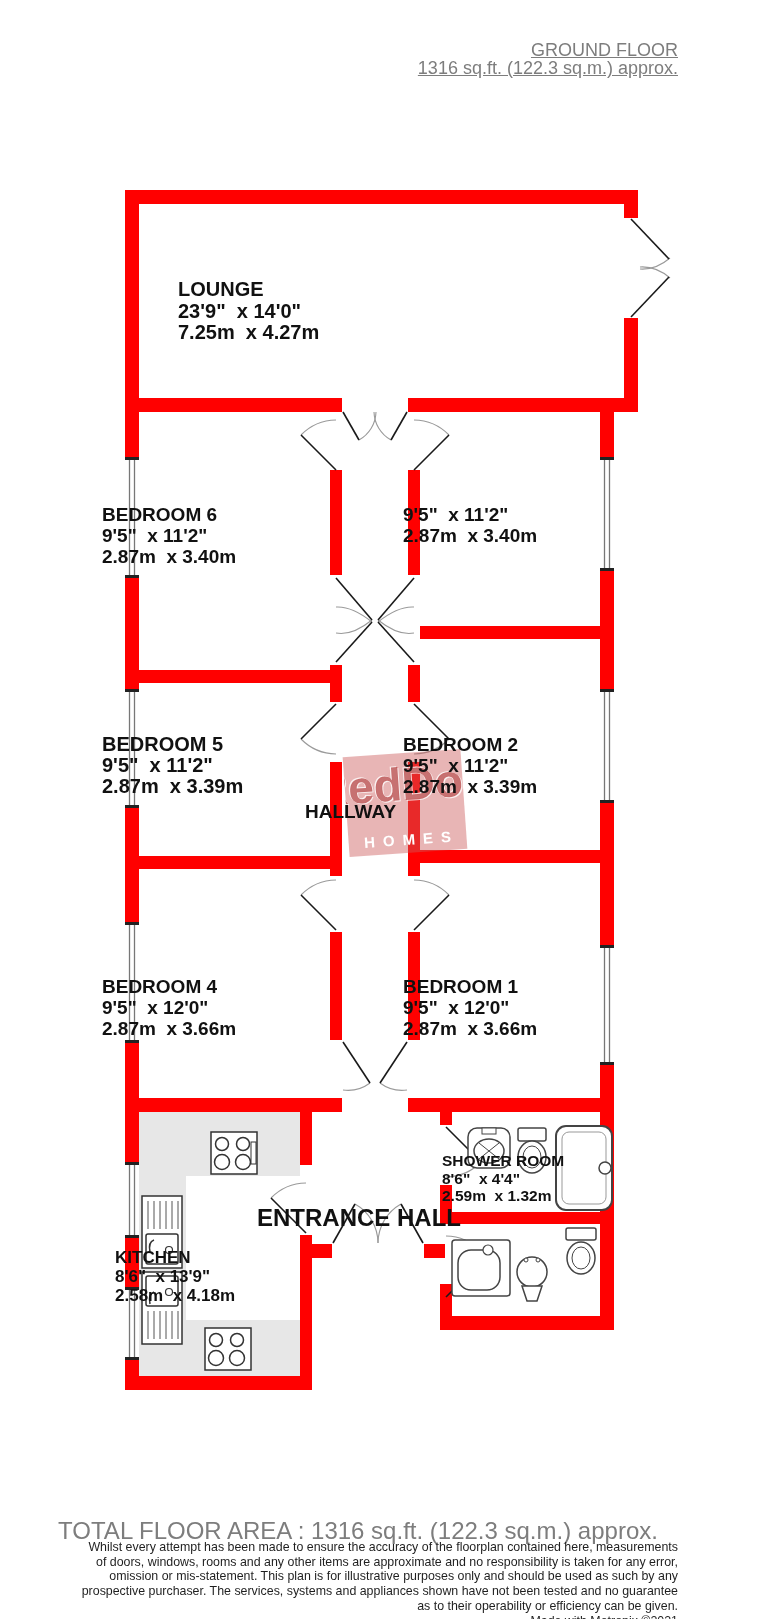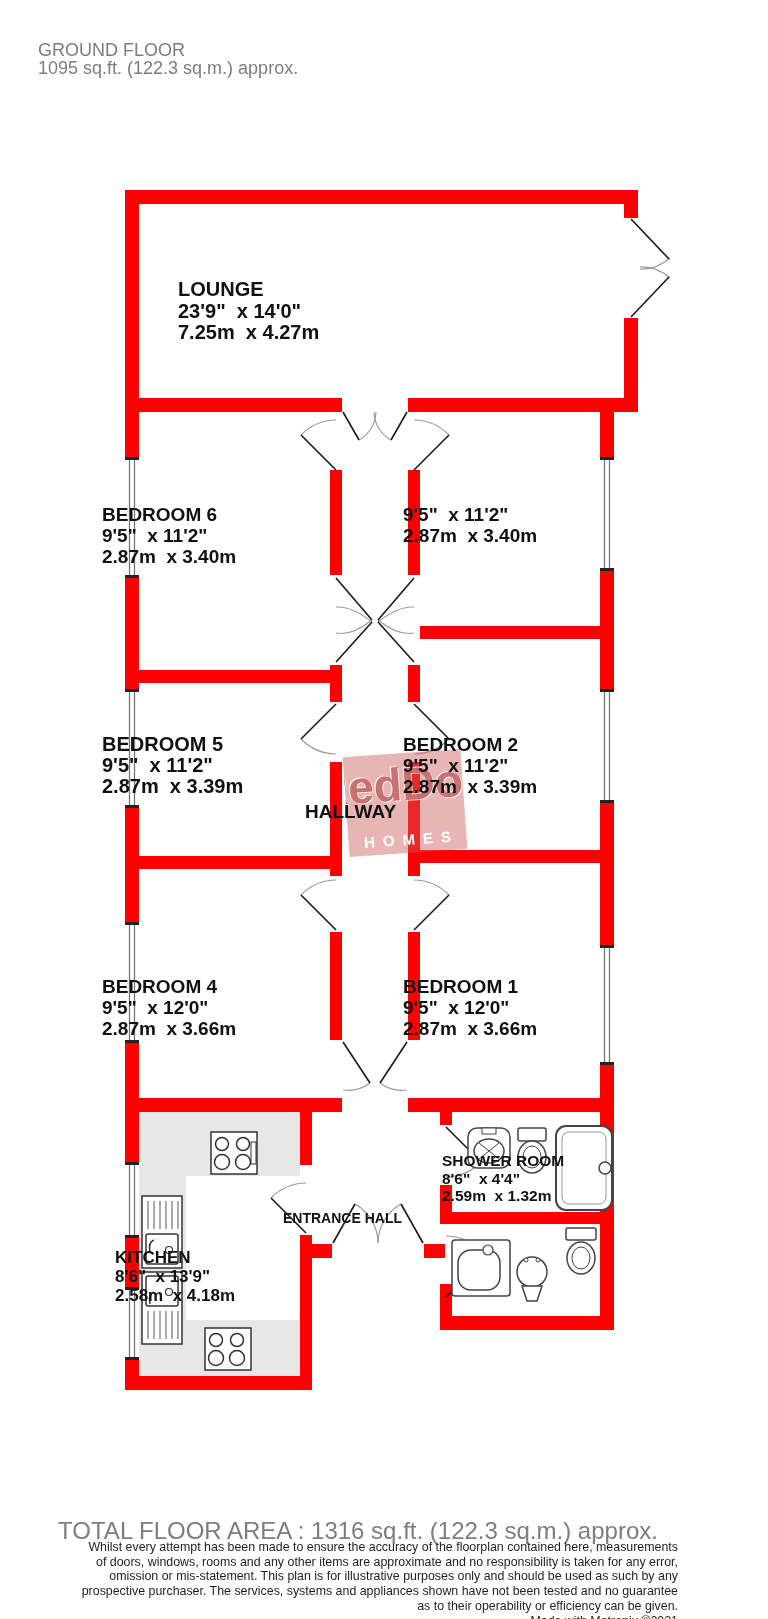--- a/index.html
+++ b/index.html
@@ -1,33 +1,33 @@
 <!DOCTYPE html>
 <html><head>
 <meta charset="utf-8">
 <style>
   html,body{margin:0;padding:0;background:#ffffff;}
   #page{position:relative;width:768px;height:1619px;background:#ffffff;
         font-family:"Liberation Sans", sans-serif;overflow:hidden;}
-  .hdr{position:absolute;left:38px;top:41px;width:640px;text-align:left;
-       color:#7d7d7d;font-size:18px;line-height:18px;}
+  .hdr{position:absolute;left:38px;top:41px;width:640px;text-align:right;
+       color:#7d7d7d;font-size:18px;line-height:18px;text-decoration:underline;}
   .hdr div{white-space:pre;}
   #plan-svg{position:absolute;left:0;top:0;}
   .room-label{position:absolute;text-align:left;color:#111;font-weight:bold;z-index:30;}
   .room-label div{white-space:pre;}
   .lounge{left:178px;top:279px;width:400px;font-size:20px;line-height:21.5px;}
   .bedl1{left:102px;top:504px;width:260px;font-size:19px;line-height:21px;}
   .bedr1{left:403px;top:504px;width:260px;font-size:19px;line-height:21px;}
   .bedl2{left:102px;top:734px;width:260px;font-size:20px;line-height:21px;}
   .bedr2{left:403px;top:734px;width:260px;font-size:19px;line-height:21px;}
   .bedl3{left:102px;top:976px;width:260px;font-size:19px;line-height:21px;}
   .bedr3{left:403px;top:976px;width:260px;font-size:19px;line-height:21px;}
   .hallway{left:305px;top:801px;width:180px;font-size:19px;line-height:21px;}
   .kitchen{left:115px;top:1248px;width:220px;font-size:17px;line-height:19px;}
-  .entrance{left:283px;top:1208px;width:220px;font-size:14px;line-height:20px;}
+  .entrance{left:257px;top:1208px;width:220px;font-size:24px;line-height:20px;}
   .shower{left:442px;top:1152px;width:200px;font-size:15.5px;line-height:17.5px;}
   .watermark{position:absolute;left:346px;top:753px;width:118px;height:100px;
      background:rgba(205,90,90,0.45);transform:rotate(-4deg);overflow:hidden;z-index:20;}
   .wm-brand{position:absolute;left:-30px;top:4px;width:200px;font-size:46px;font-weight:bold;
      color:rgba(165,28,28,0.62);
      text-shadow:1px 1px 0 rgba(255,255,255,.8),-1px -1px 0 rgba(255,255,255,.8);}
   .wm-sub{position:absolute;left:0;bottom:5px;width:100%;text-align:center;color:#ffffff;
      font-size:15px;font-weight:bold;letter-spacing:8px;text-indent:8px;}
   .total{position:absolute;left:38px;top:1517px;width:640px;text-align:center;
      color:#7d7d7d;font-size:24px;white-space:pre;}
@@ -35,21 +35,21 @@
      color:#1f1f1f;font-size:12.4px;line-height:14.7px;}
   .disc div{white-space:nowrap;text-align:right;}
 </style>
 </head>
 <body>
 
 <div id="page">
 
   <div class="hdr">
     <div>GROUND FLOOR</div>
-    <div>1095 sq.ft. (122.3 sq.m.) approx.</div>
+    <div>1316 sq.ft. (122.3 sq.m.) approx.</div>
   </div>
 
   <svg id="plan-svg" width="768" height="1619" viewBox="0 0 768 1619">
 
     <g fill="#e7e7e7">
       <rect x="139" y="1112" width="161" height="64"></rect>
       <rect x="139" y="1112" width="47" height="264"></rect>
       <rect x="139" y="1320" width="161" height="56"></rect>
     </g>
 

